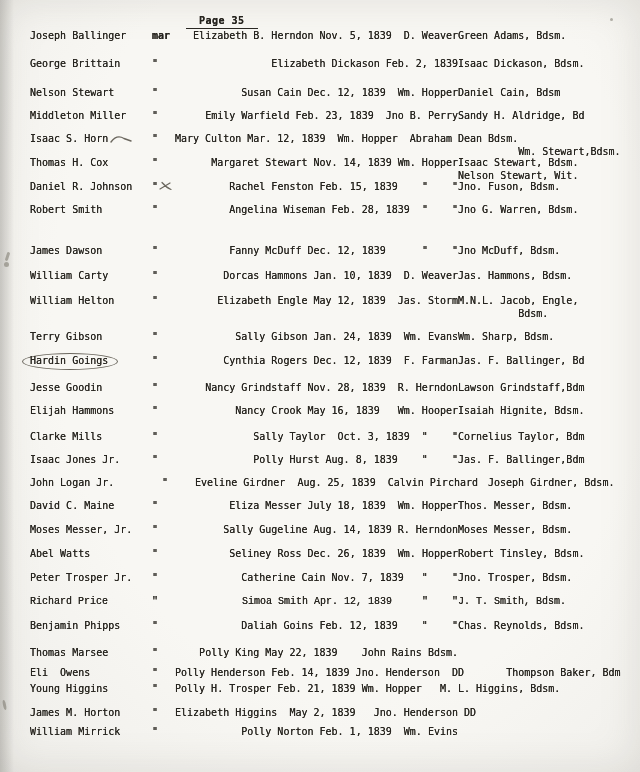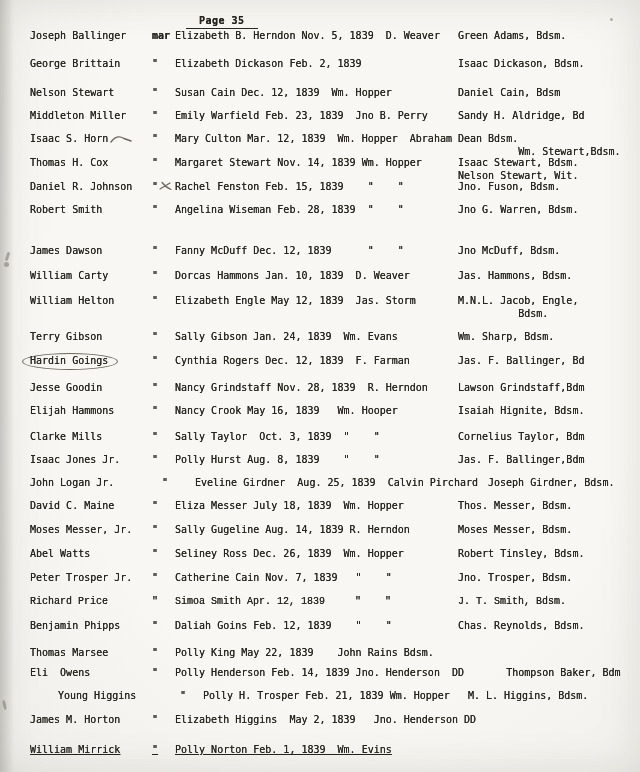--- a/index.html
+++ b/index.html
@@ -25,21 +25,21 @@
     margin-left:186px;
     font-weight:bold;
     padding:0 13px 1px 13px;
     border-bottom:1.6px solid #2a2archive823;
     border-bottom:1.6px solid #2a2823;
     letter-spacing:.5px;
   }
   .row{display:flex;align-items:flex-start;}
   .c-groom{flex:0 0 122px;margin-left:30px;white-space:pre;position:relative;}
   .c-ditto{flex:0 0 23px;white-space:pre;}
-  .c-detail{flex:0 0 283px;white-space:pre;position:relative;}
+  .c-detail{flex:0 0 283px;white-space:pre;position:relative;text-align:right;}
   .c-bond{flex:1 1 auto;white-space:pre;}
   .bond-line{min-height:13px;}
   .ditto-mar{font-weight:bold;}
   .circled{
     display:inline-block;
     border:1.5px solid #6b675e;
     border-radius:50%;
     padding:0 9px 2px 7px;
     margin:-2px 0 0 -8px;
   }
@@ -237,35 +237,35 @@
       <span class="c-bond"></span>
     </div>
 
     <div class="row" style="margin-top: 7px;">
       <span class="c-groom">Eli  Owens</span>
       <span class="c-ditto">"</span>
       <span class="c-detail">Polly Henderson Feb. 14, 1839 Jno. Henderson  DD</span>
       <span class="c-bond"><div class="bond-line">       Thompson Baker, Bdm</div></span>
     </div>
 
-    <div class="row" style="margin-top: 10px; padding-left: 28px;">
+    <div class="row" style="margin-top: 3px;">
       <span class="c-groom">Young Higgins</span>
       <span class="c-ditto">"</span>
       <span class="c-detail">Polly H. Trosper Feb. 21, 1839 Wm. Hopper   M. L. Higgins, Bdsm.</span>
       <span class="c-bond"></span>
     </div>
 
     <div class="row" style="margin-top: 11px;">
       <span class="c-groom">James M. Horton</span>
       <span class="c-ditto">"</span>
       <span class="c-detail">Elizabeth Higgins  May 2, 1839   Jno. Henderson DD</span>
       <span class="c-bond"></span>
     </div>
 
-    <div class="row" style="margin-top: 17px; text-decoration: underline;">
+    <div class="row" style="margin-top: 6px;">
       <span class="c-groom">William Mirrick</span>
       <span class="c-ditto">"</span>
       <span class="c-detail">Polly Norton Feb. 1, 1839  Wm. Evins</span>
       <span class="c-bond"></span>
     </div>
   </div>
 
   <div class="speck" style="left:6px;top:252px;width:3px;height:9px;border-radius:2px;transform:rotate(18deg);"></div>
   <div class="speck" style="left:4px;top:262px;width:5px;height:5px;"></div>
   <div class="speck" style="left:3px;top:700px;width:3px;height:10px;transform:rotate(-12deg);"></div>

